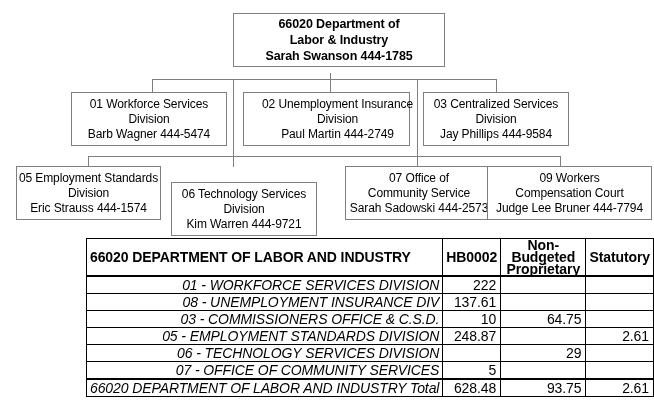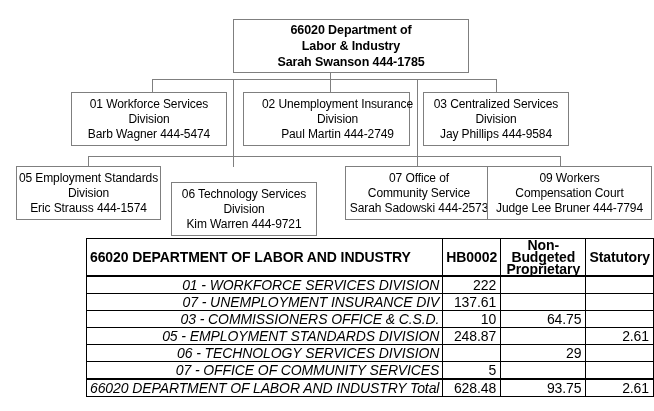--- a/index.html
+++ b/index.html
@@ -99,21 +99,21 @@
       <line x1="233.5" y1="79" x2="233.5" y2="167"></line>
       <line x1="417.5" y1="79" x2="417.5" y2="167"></line>
 
       <line x1="88" y1="156.5" x2="560" y2="156.5"></line>
       <line x1="88.5" y1="156" x2="88.5" y2="167"></line>
       <line x1="560.5" y1="156" x2="560.5" y2="167"></line>
     </g>
   </svg>
 
   <div id="org-layer">
-      <div class="org-box root" style="left: 233px; top: 19px; width: 236px; height: 54px;">
+      <div class="org-box root" style="left: 233px; top: 13px; width: 212px; height: 54px;">
         <div class="org-line">66020 Department of</div>
         <div class="org-line">Labor &amp; Industry</div>
         <div class="org-line">Sarah Swanson 444-1785</div>
       </div>
       <div class="org-box" style="left: 71px; top: 92px; width: 156px; height: 54px;">
         <div class="org-line">01 Workforce Services</div>
         <div class="org-line">Division</div>
         <div class="org-line">Barb Wagner 444-5474</div>
       </div>
       <div class="org-box" style="left: 243px; top: 92px; width: 167px; height: 54px; padding-left: 22px;">
@@ -165,21 +165,21 @@
         </tr>
       </thead>
       <tbody id="budget-tbody">
           <tr>
             <td class="cell-label">01 - WORKFORCE SERVICES DIVISION</td>
             <td class="cell-num">222</td>
             <td class="cell-num"></td>
             <td class="cell-num"></td>
           </tr>
           <tr>
-            <td class="cell-label">07 - UNEMPLOYMENT INSURANCE DIV</td>
+            <td class="cell-label">08 - UNEMPLOYMENT INSURANCE DIV</td>
             <td class="cell-num">137.61</td>
             <td class="cell-num"></td>
             <td class="cell-num"></td>
           </tr>
           <tr>
             <td class="cell-label">03 - COMMISSIONERS OFFICE &amp; C.S.D.</td>
             <td class="cell-num">10</td>
             <td class="cell-num">64.75</td>
             <td class="cell-num"></td>
           </tr>

